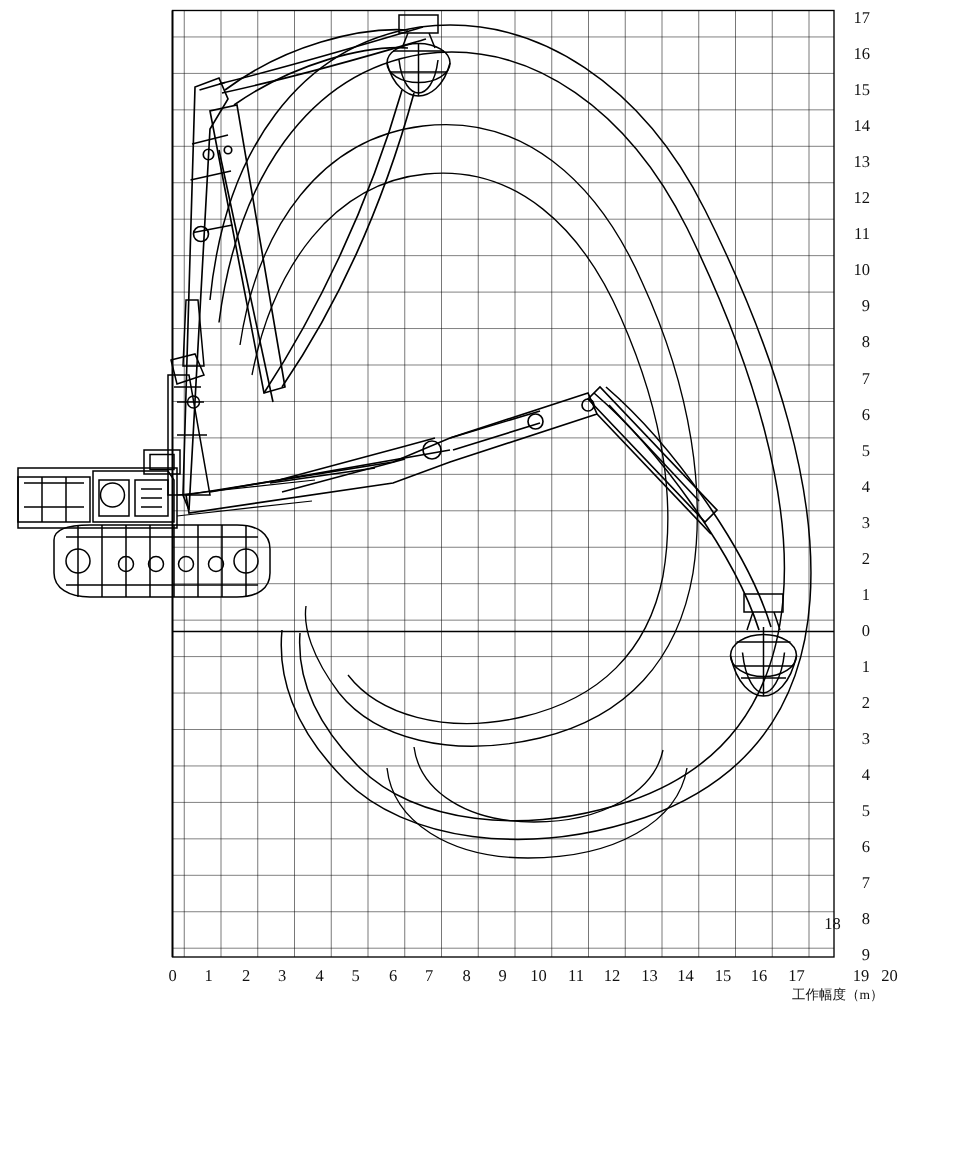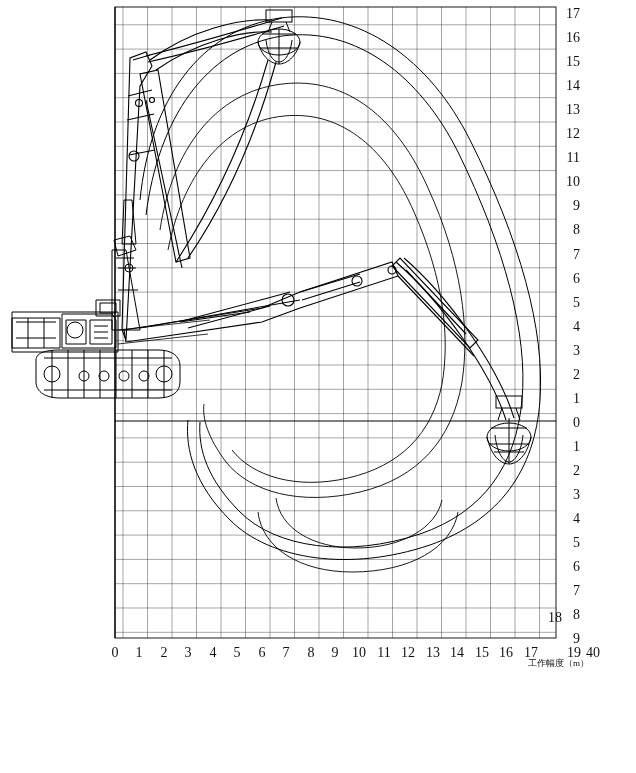--- a/index.html
+++ b/index.html
@@ -20,21 +20,21 @@
     background: #ffffff;
   }
   .grid-wrap {
     position: absolute;
     left: 0; top: 0;
     width: 636px;
     height: 773px;
   }
   .axis-label {
     position: absolute;
-    font-size: 14px;
+    font-size: 11px;
     color: #111;
     font-family: "Liberation Serif", serif;
     white-space: nowrap;
     letter-spacing: 0px;
   }
   .x-tick { text-align: center; width: 14px; }
   .y-tick { text-align: right; width: 14px; }
   .axis-caption {
     position: absolute;
     font-size: 9px;
@@ -225,21 +225,21 @@
     <div class="axis-label x-tick" style="left:352px; top:645px;">10</div>
     <div class="axis-label x-tick" style="left:377px; top:645px;">11</div>
     <div class="axis-label x-tick" style="left:401px; top:645px;">12</div>
     <div class="axis-label x-tick" style="left:426px; top:645px;">13</div>
     <div class="axis-label x-tick" style="left:450px; top:645px;">14</div>
     <div class="axis-label x-tick" style="left:475px; top:645px;">15</div>
     <div class="axis-label x-tick" style="left:499px; top:645px;">16</div>
     <div class="axis-label x-tick" style="left:524px; top:645px;">17</div>
     <div class="axis-label x-tick" style="left:548px; top:610px;">18</div>
     <div class="axis-label x-tick" style="left:567px; top:645px;">19</div>
-    <div class="axis-label x-tick" style="left:586px; top:645px;">40</div>
+    <div class="axis-label x-tick" style="left:586px; top:645px;">20</div>
   </div>
 
   <div>
     <div class="axis-label y-tick" style="left:566px; top:6px;">17</div>
     <div class="axis-label y-tick" style="left:566px; top:30px;">16</div>
     <div class="axis-label y-tick" style="left:566px; top:54px;">15</div>
     <div class="axis-label y-tick" style="left:566px; top:78px;">14</div>
     <div class="axis-label y-tick" style="left:566px; top:102px;">13</div>
     <div class="axis-label y-tick" style="left:566px; top:126px;">12</div>
     <div class="axis-label y-tick" style="left:566px; top:150px;">11</div>

